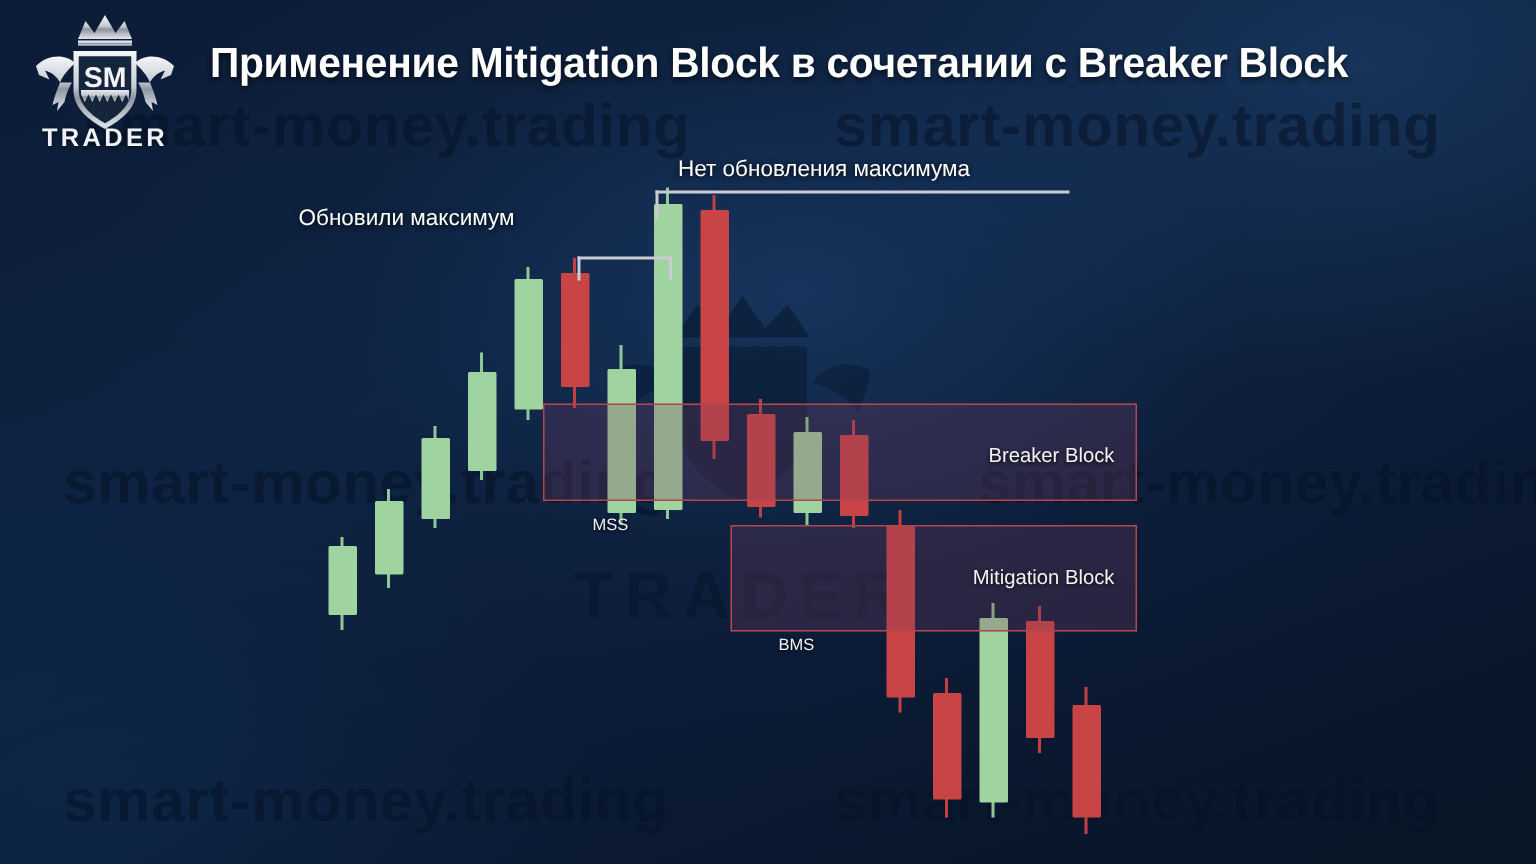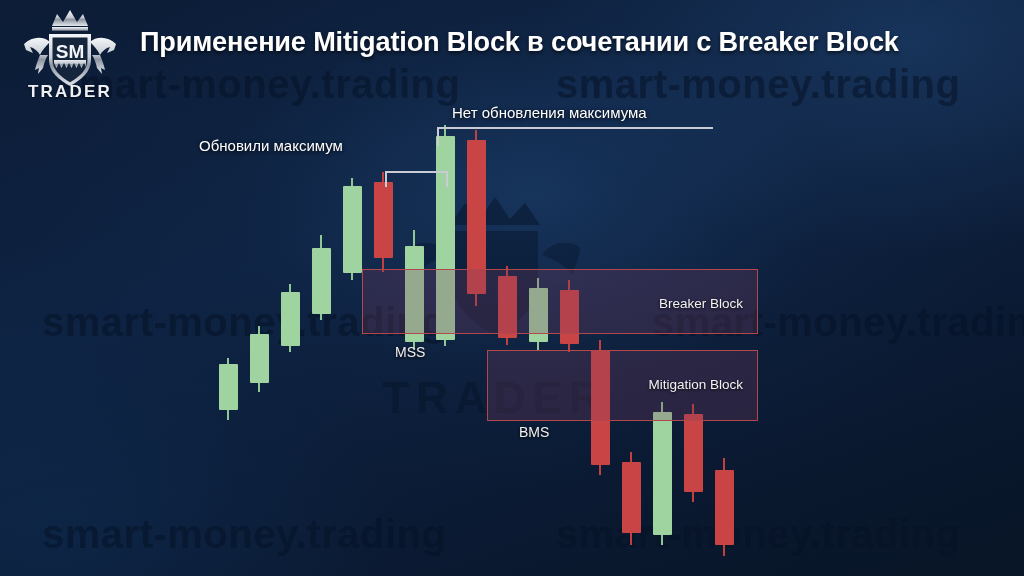--- a/index.html
+++ b/index.html
@@ -66,21 +66,21 @@
     white-space:nowrap;
   }
   
   .ann-text{
     position:absolute;color:#ffffff;
     font-size:15px;font-weight:400;white-space:nowrap;
     text-shadow:0 1px 4px rgba(0,0,0,.9);
   }
   .ann-small{
     position:absolute;color:#f0f0f0;
-    font-size:14px;font-weight:400;white-space:nowrap;
+    font-size:11px;font-weight:400;white-space:nowrap;
     text-shadow:0 1px 3px rgba(0,0,0,.9);
   }
   .hline{position:absolute;height:1.6px;background:#c9ccd3;}
   .vtick{position:absolute;width:1.6px;background:#c9ccd3;}
 </style>
 </head>
 <body>
 
 <div id="stage">
 

